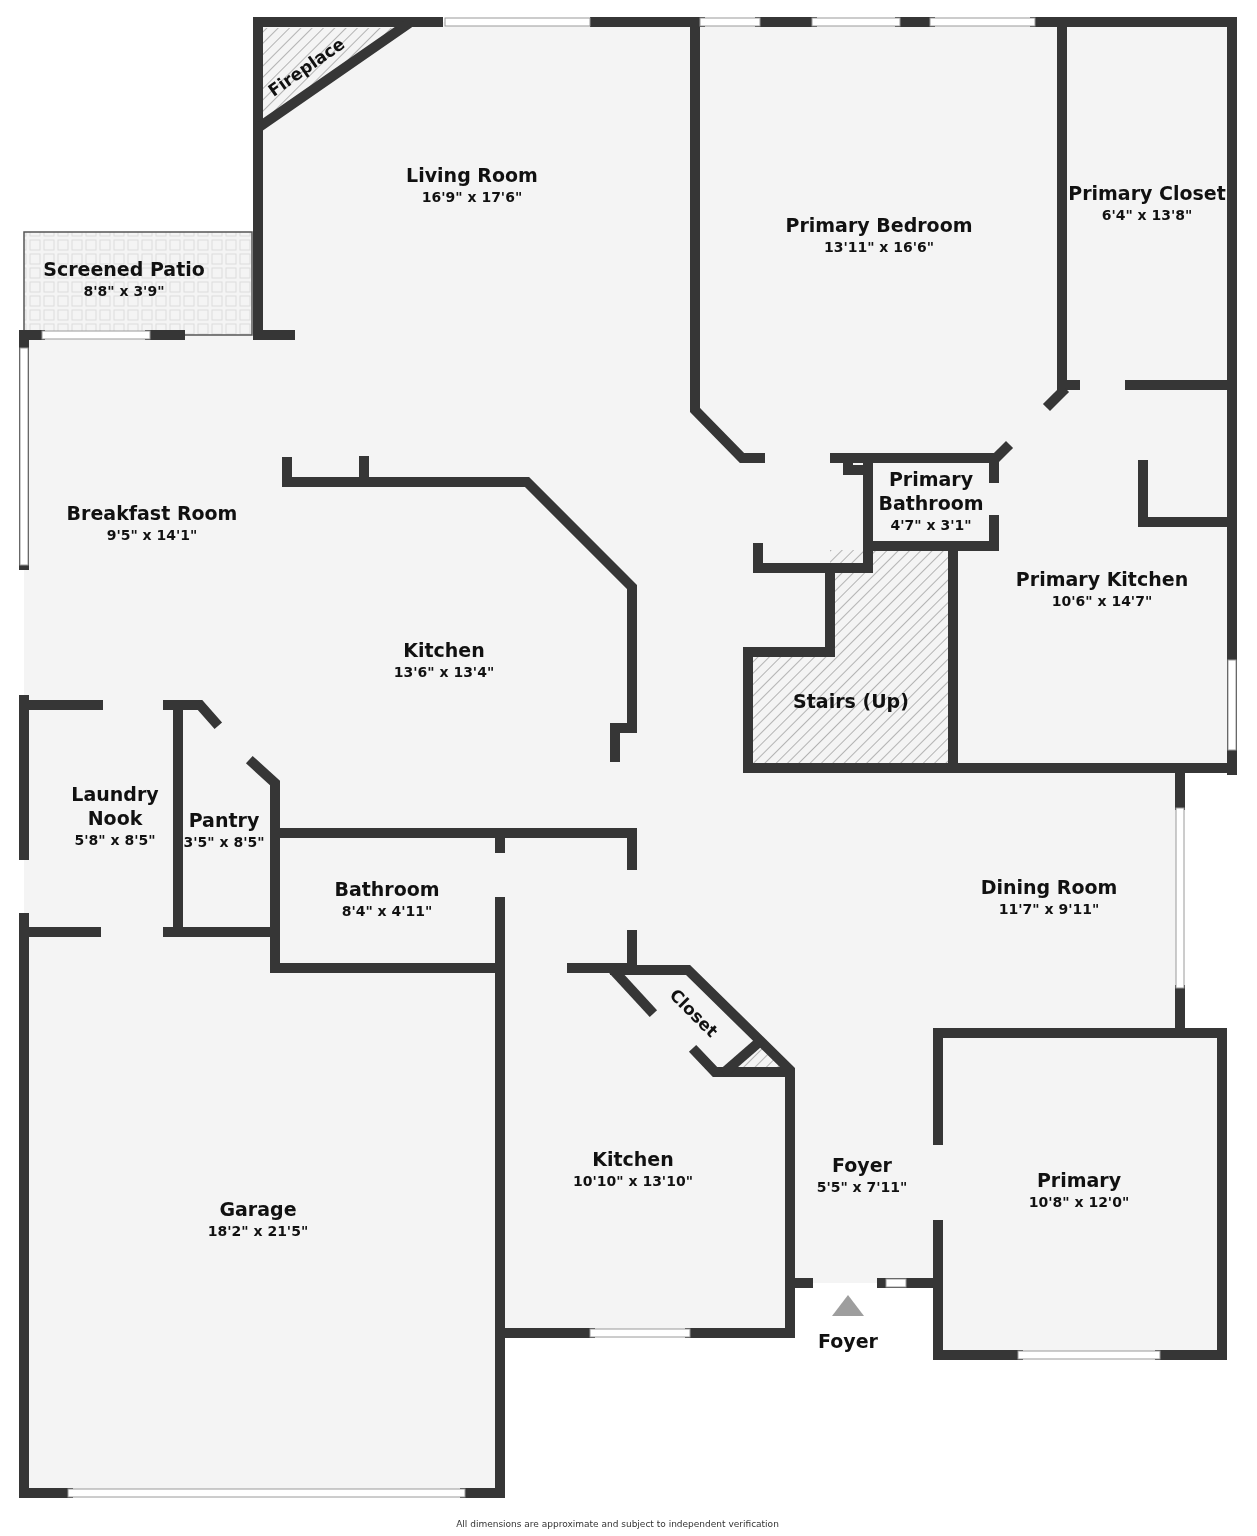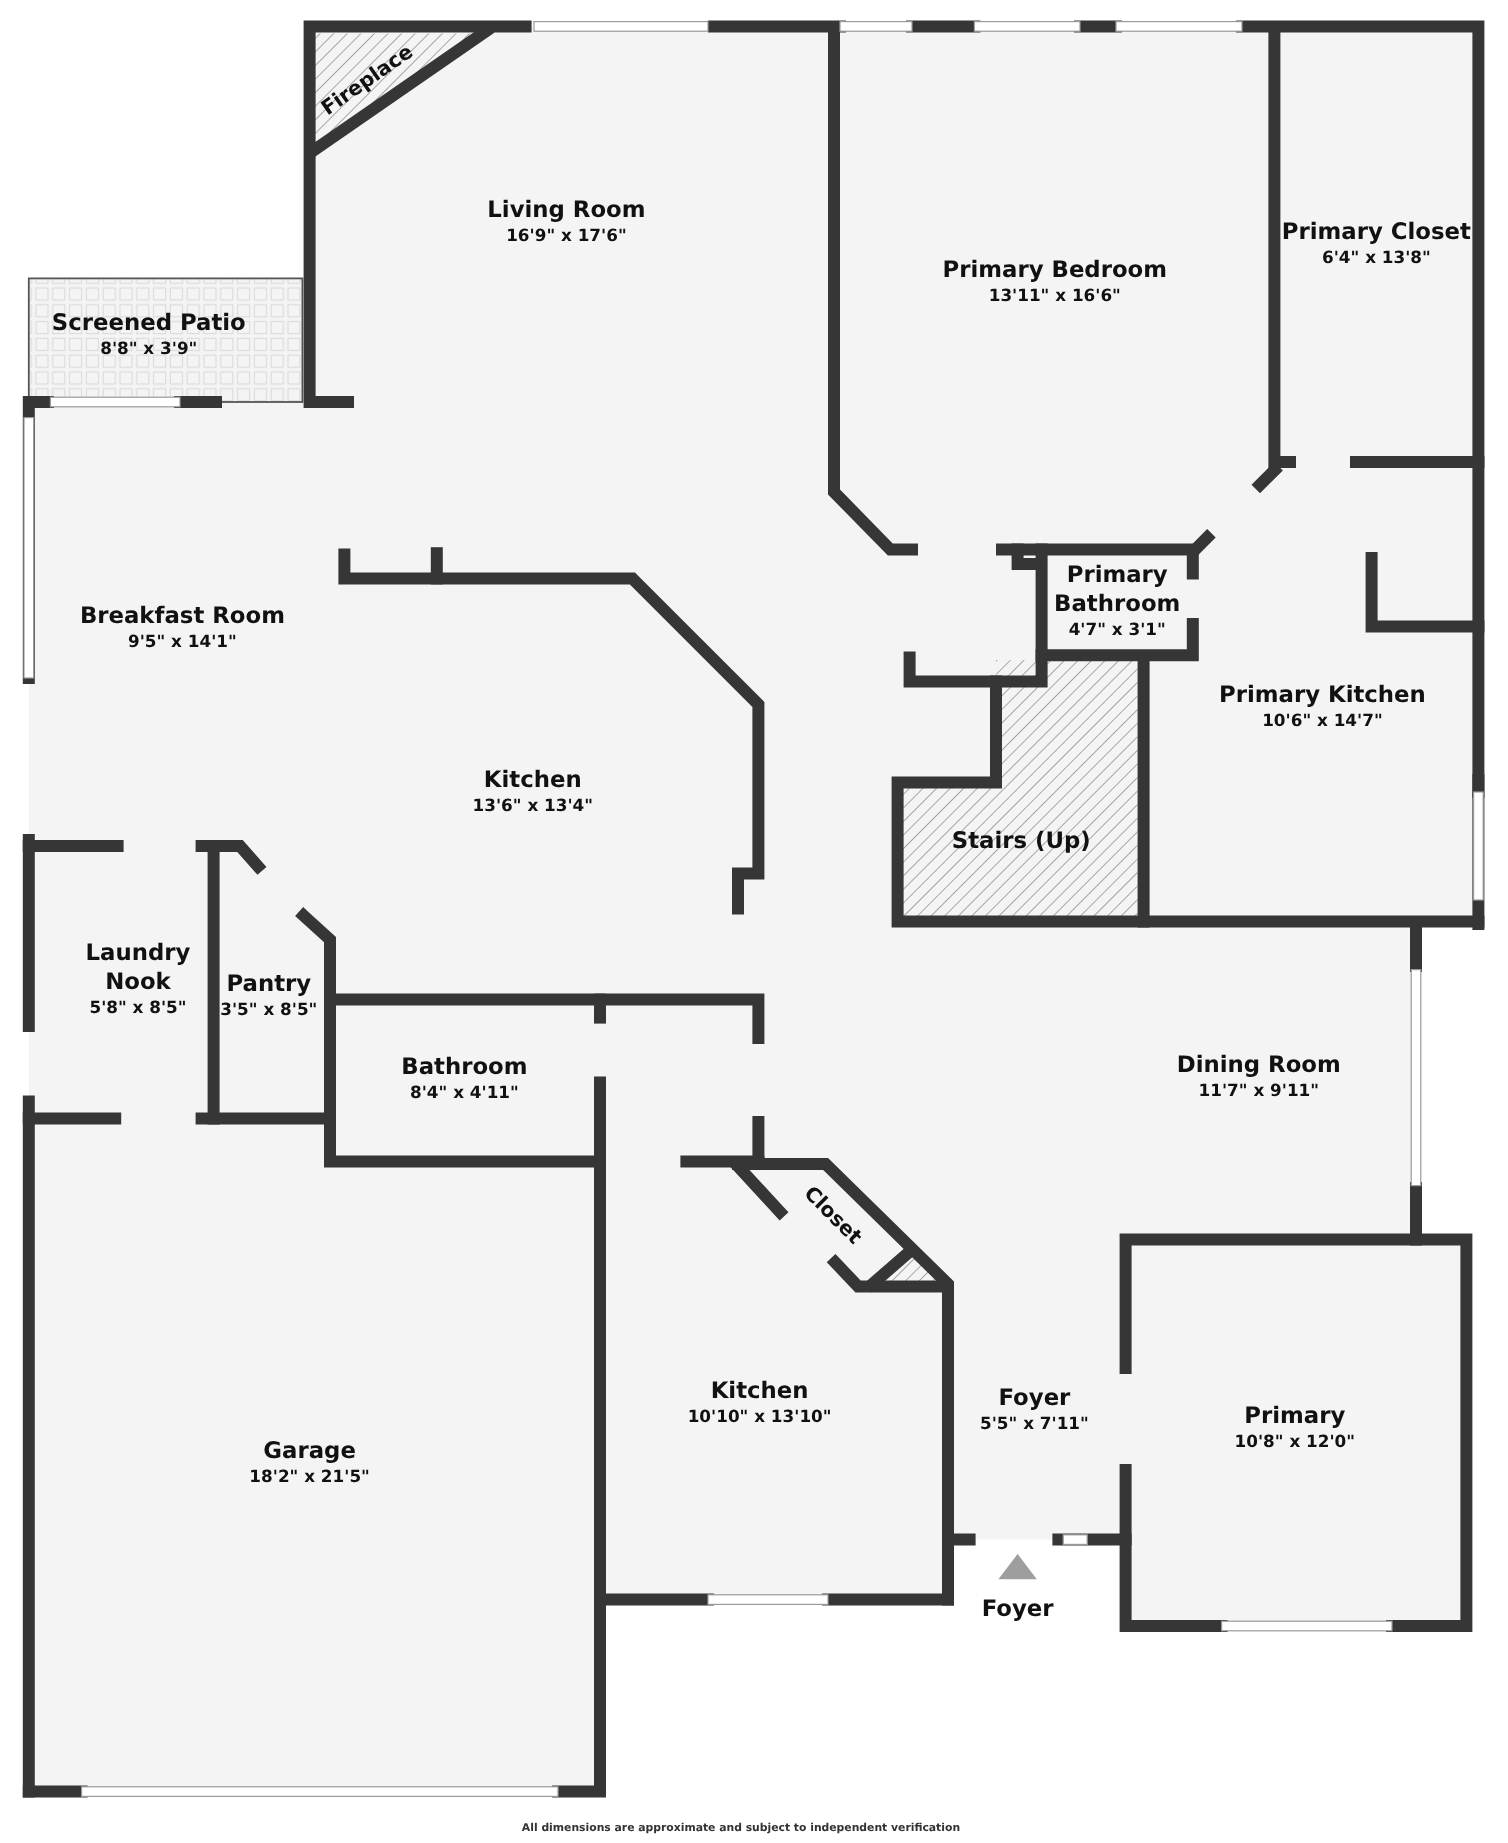--- a/index.html
+++ b/index.html
@@ -5,21 +5,21 @@
   html, body { margin: 0; padding: 0; background: #ffffff; }
   body { width: 1257px; height: 1536px; position: relative; overflow: hidden; font-family: "DejaVu Sans", sans-serif; }
   svg { position: absolute; left: 0; top: 0; }
   .wall { stroke: #363636; stroke-width: 10; fill: none; stroke-linecap: square; stroke-linejoin: miter; }
   .floor { fill: #f4f4f4; }
   .win { fill: #ffffff; stroke: #9a9a9a; stroke-width: 1; }
   .lbl { position: absolute; text-align: center; color: #111; transform: translate(-50%, 0); white-space: nowrap; }
   .lbl .n { font-weight: bold; font-size: 19px; line-height: 24px; display: block; }
   .lbl .d { font-weight: bold; font-size: 14px; line-height: 20px; display: block; }
   .rot { position: absolute; font-weight: bold; font-size: 18px; color: #111; white-space: nowrap; }
-  .foot { position: absolute; left: 0; width: 1235px; top: 1519px; text-align: center; font-size: 9px; color: #333; font-weight: bold; }
+  .foot { position: absolute; left: 0; width: 1235px; top: 1519px; text-align: center; font-size: 9px; color: #333; }
 </style>
 </head>
 <body>
 
 <svg width="1257" height="1536" viewBox="0 0 1257 1536">
   <defs>
     <pattern id="hatch" patternUnits="userSpaceOnUse" width="8" height="8" patternTransform="rotate(45)">
       <rect width="8" height="8" fill="#f4f4f4"></rect>
       <line x1="0" y1="0" x2="0" y2="8" stroke="#888" stroke-width="1.2"></line>
     </pattern>

